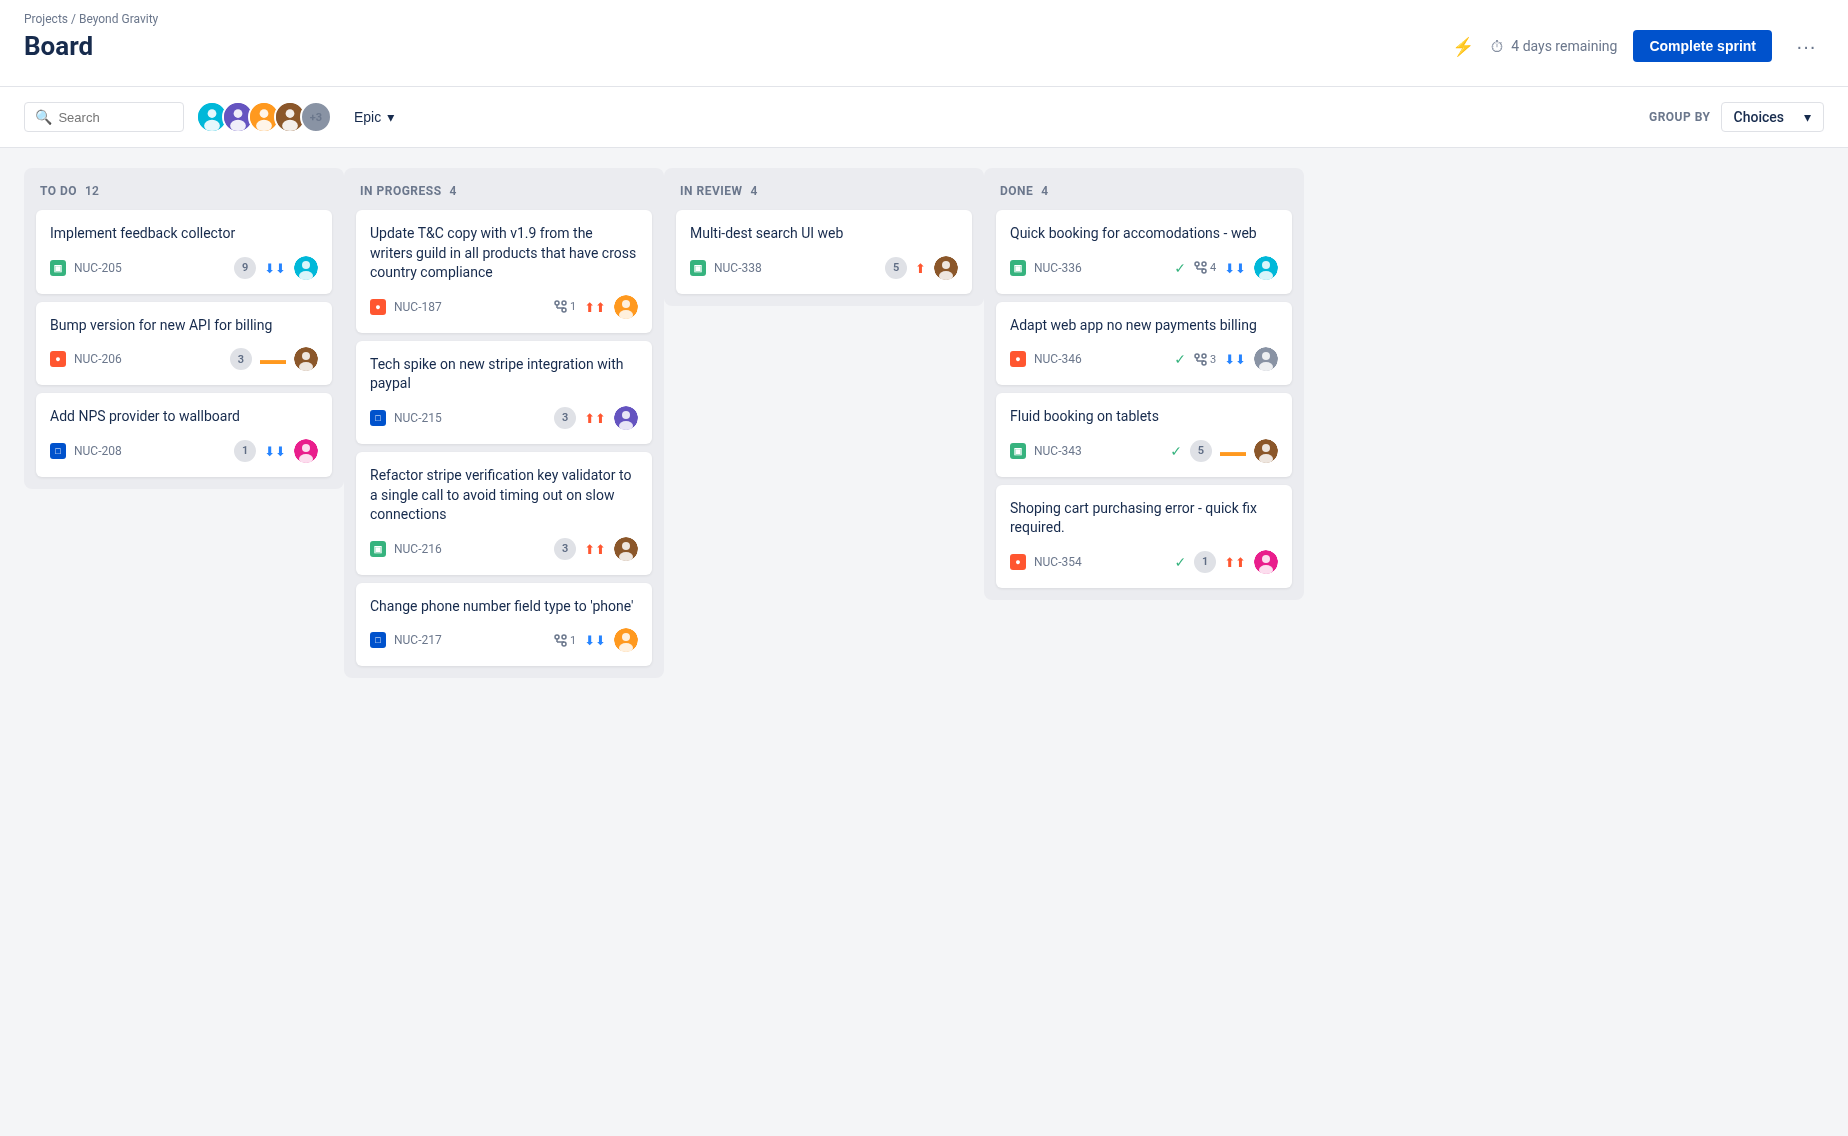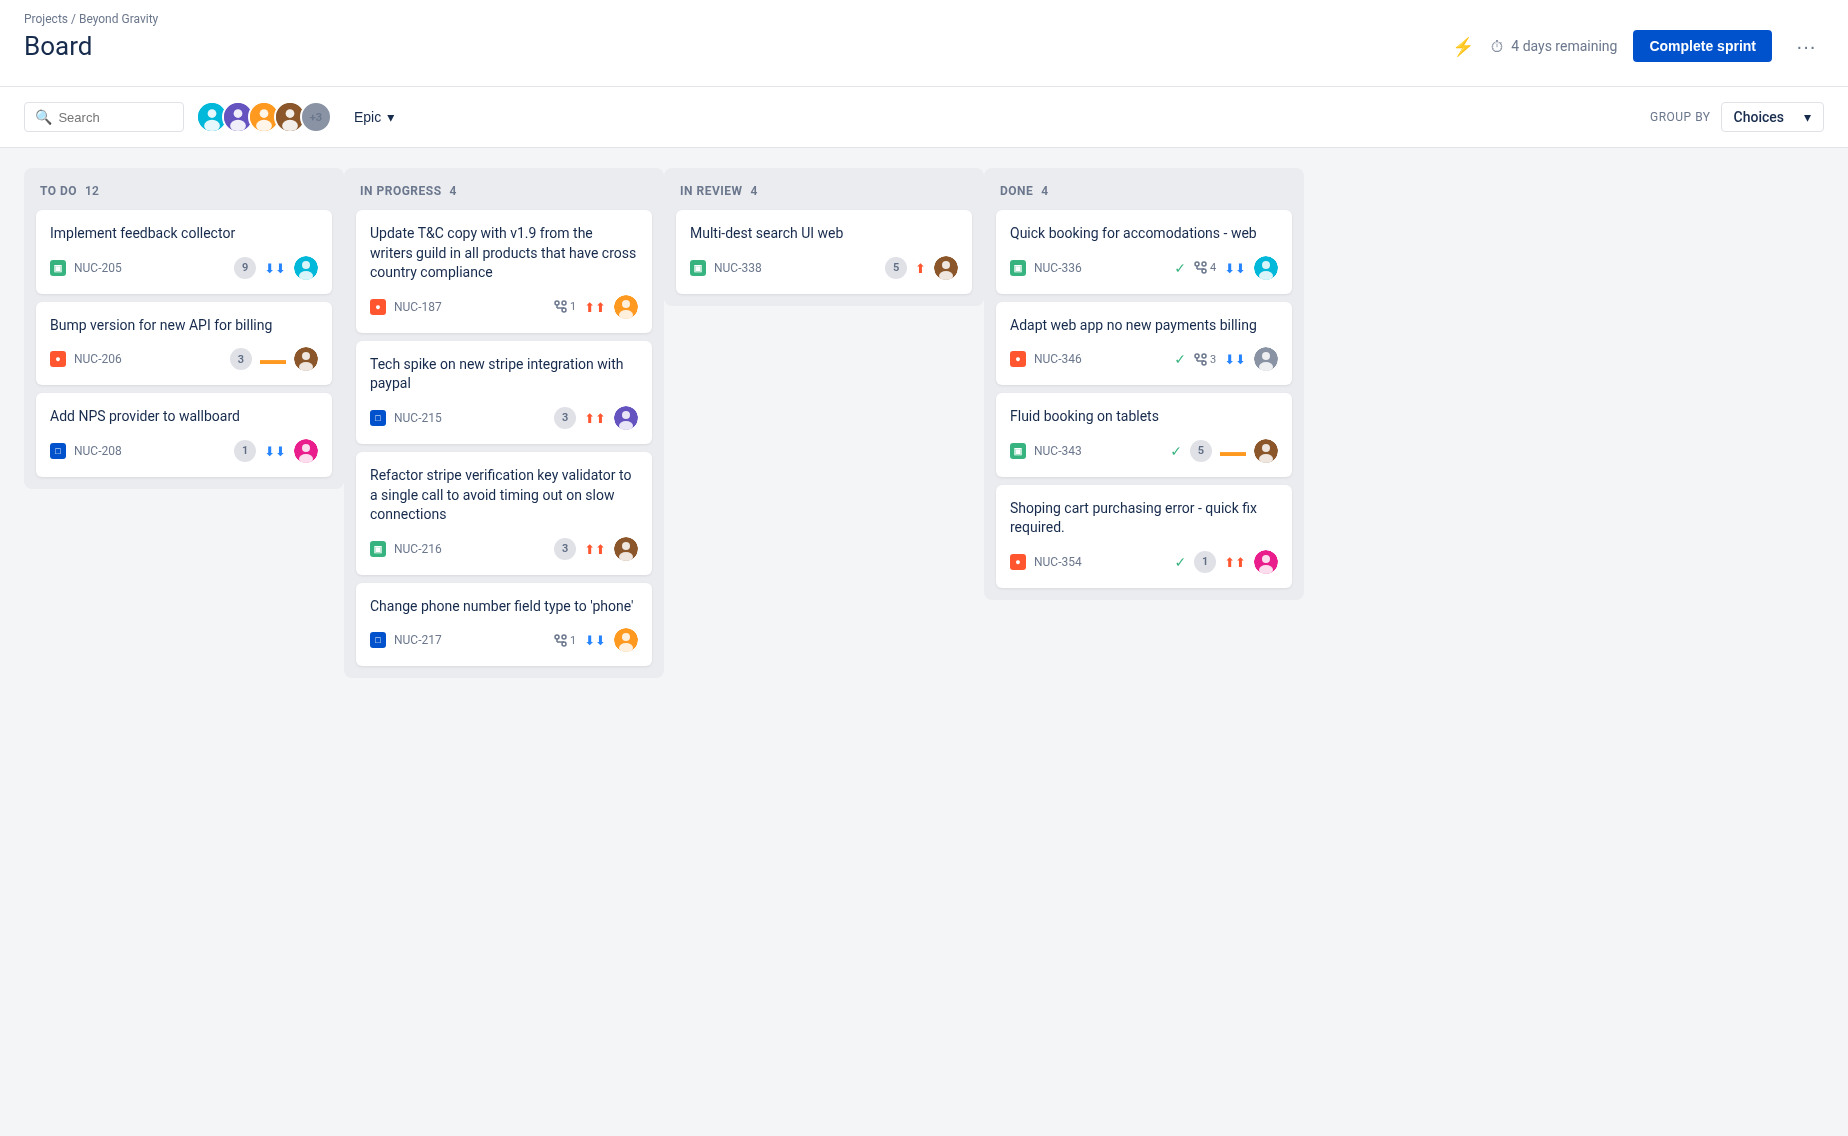--- a/index.html
+++ b/index.html
@@ -22,21 +22,21 @@
     }
     .breadcrumb span { color: #6b778c; }
     .header-title-row {
       display: flex;
       align-items: center;
       justify-content: space-between;
       padding-bottom: 12px;
     }
     .page-title {
       font-size: 26px;
-      font-weight: 400;
+      font-weight: 700;
       color: #172b4d;
     }
     .header-actions {
       display: flex;
       align-items: center;
       gap: 16px;
     }
     .sprint-info {
       display: flex;
       align-items: center;
@@ -133,21 +133,21 @@
       border-radius: 4px;
     }
     .toolbar-right {
       display: flex;
       align-items: center;
       gap: 10px;
     }
     .group-by-label {
       font-size: 12px;
       color: #6b778c;
-      font-weight: 400;
+      font-weight: 700;
       text-transform: uppercase;
       letter-spacing: 0.5px;
     }
     .choices-dropdown {
       display: flex;
       align-items: center;
       gap: 20px;
       border: 1px solid #dfe1e6;
       border-radius: 4px;
       padding: 6px 12px;

